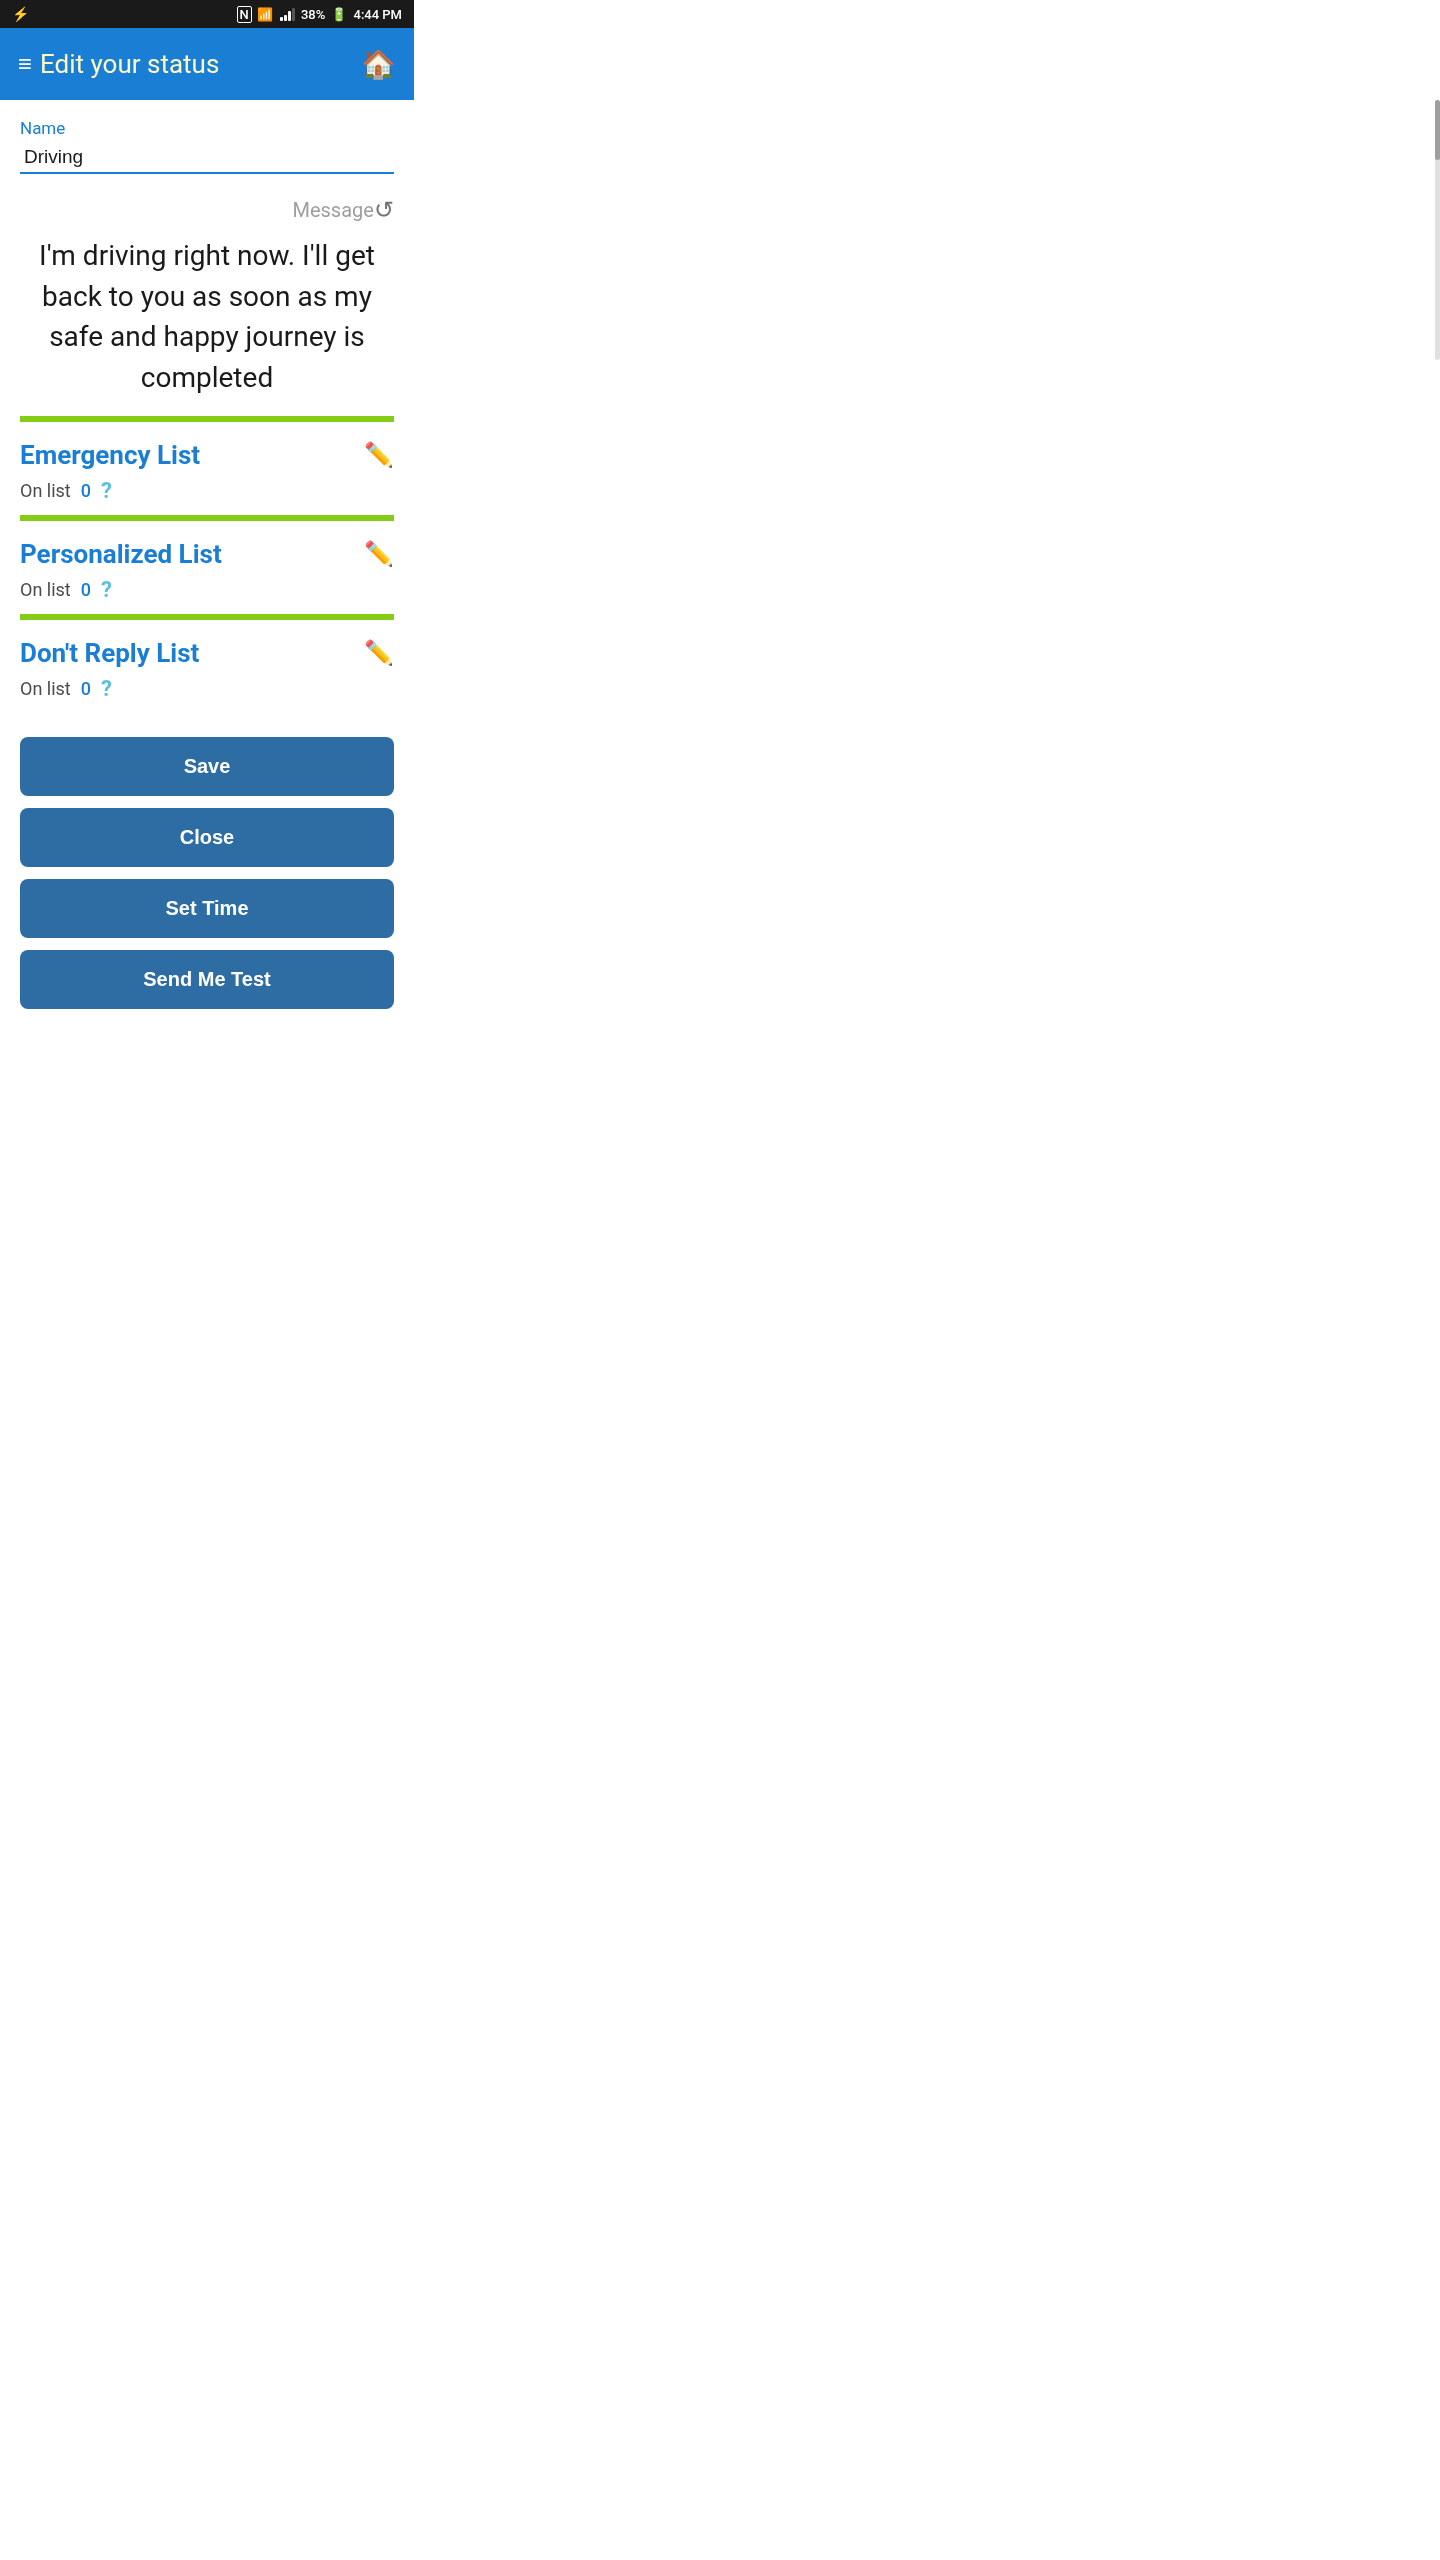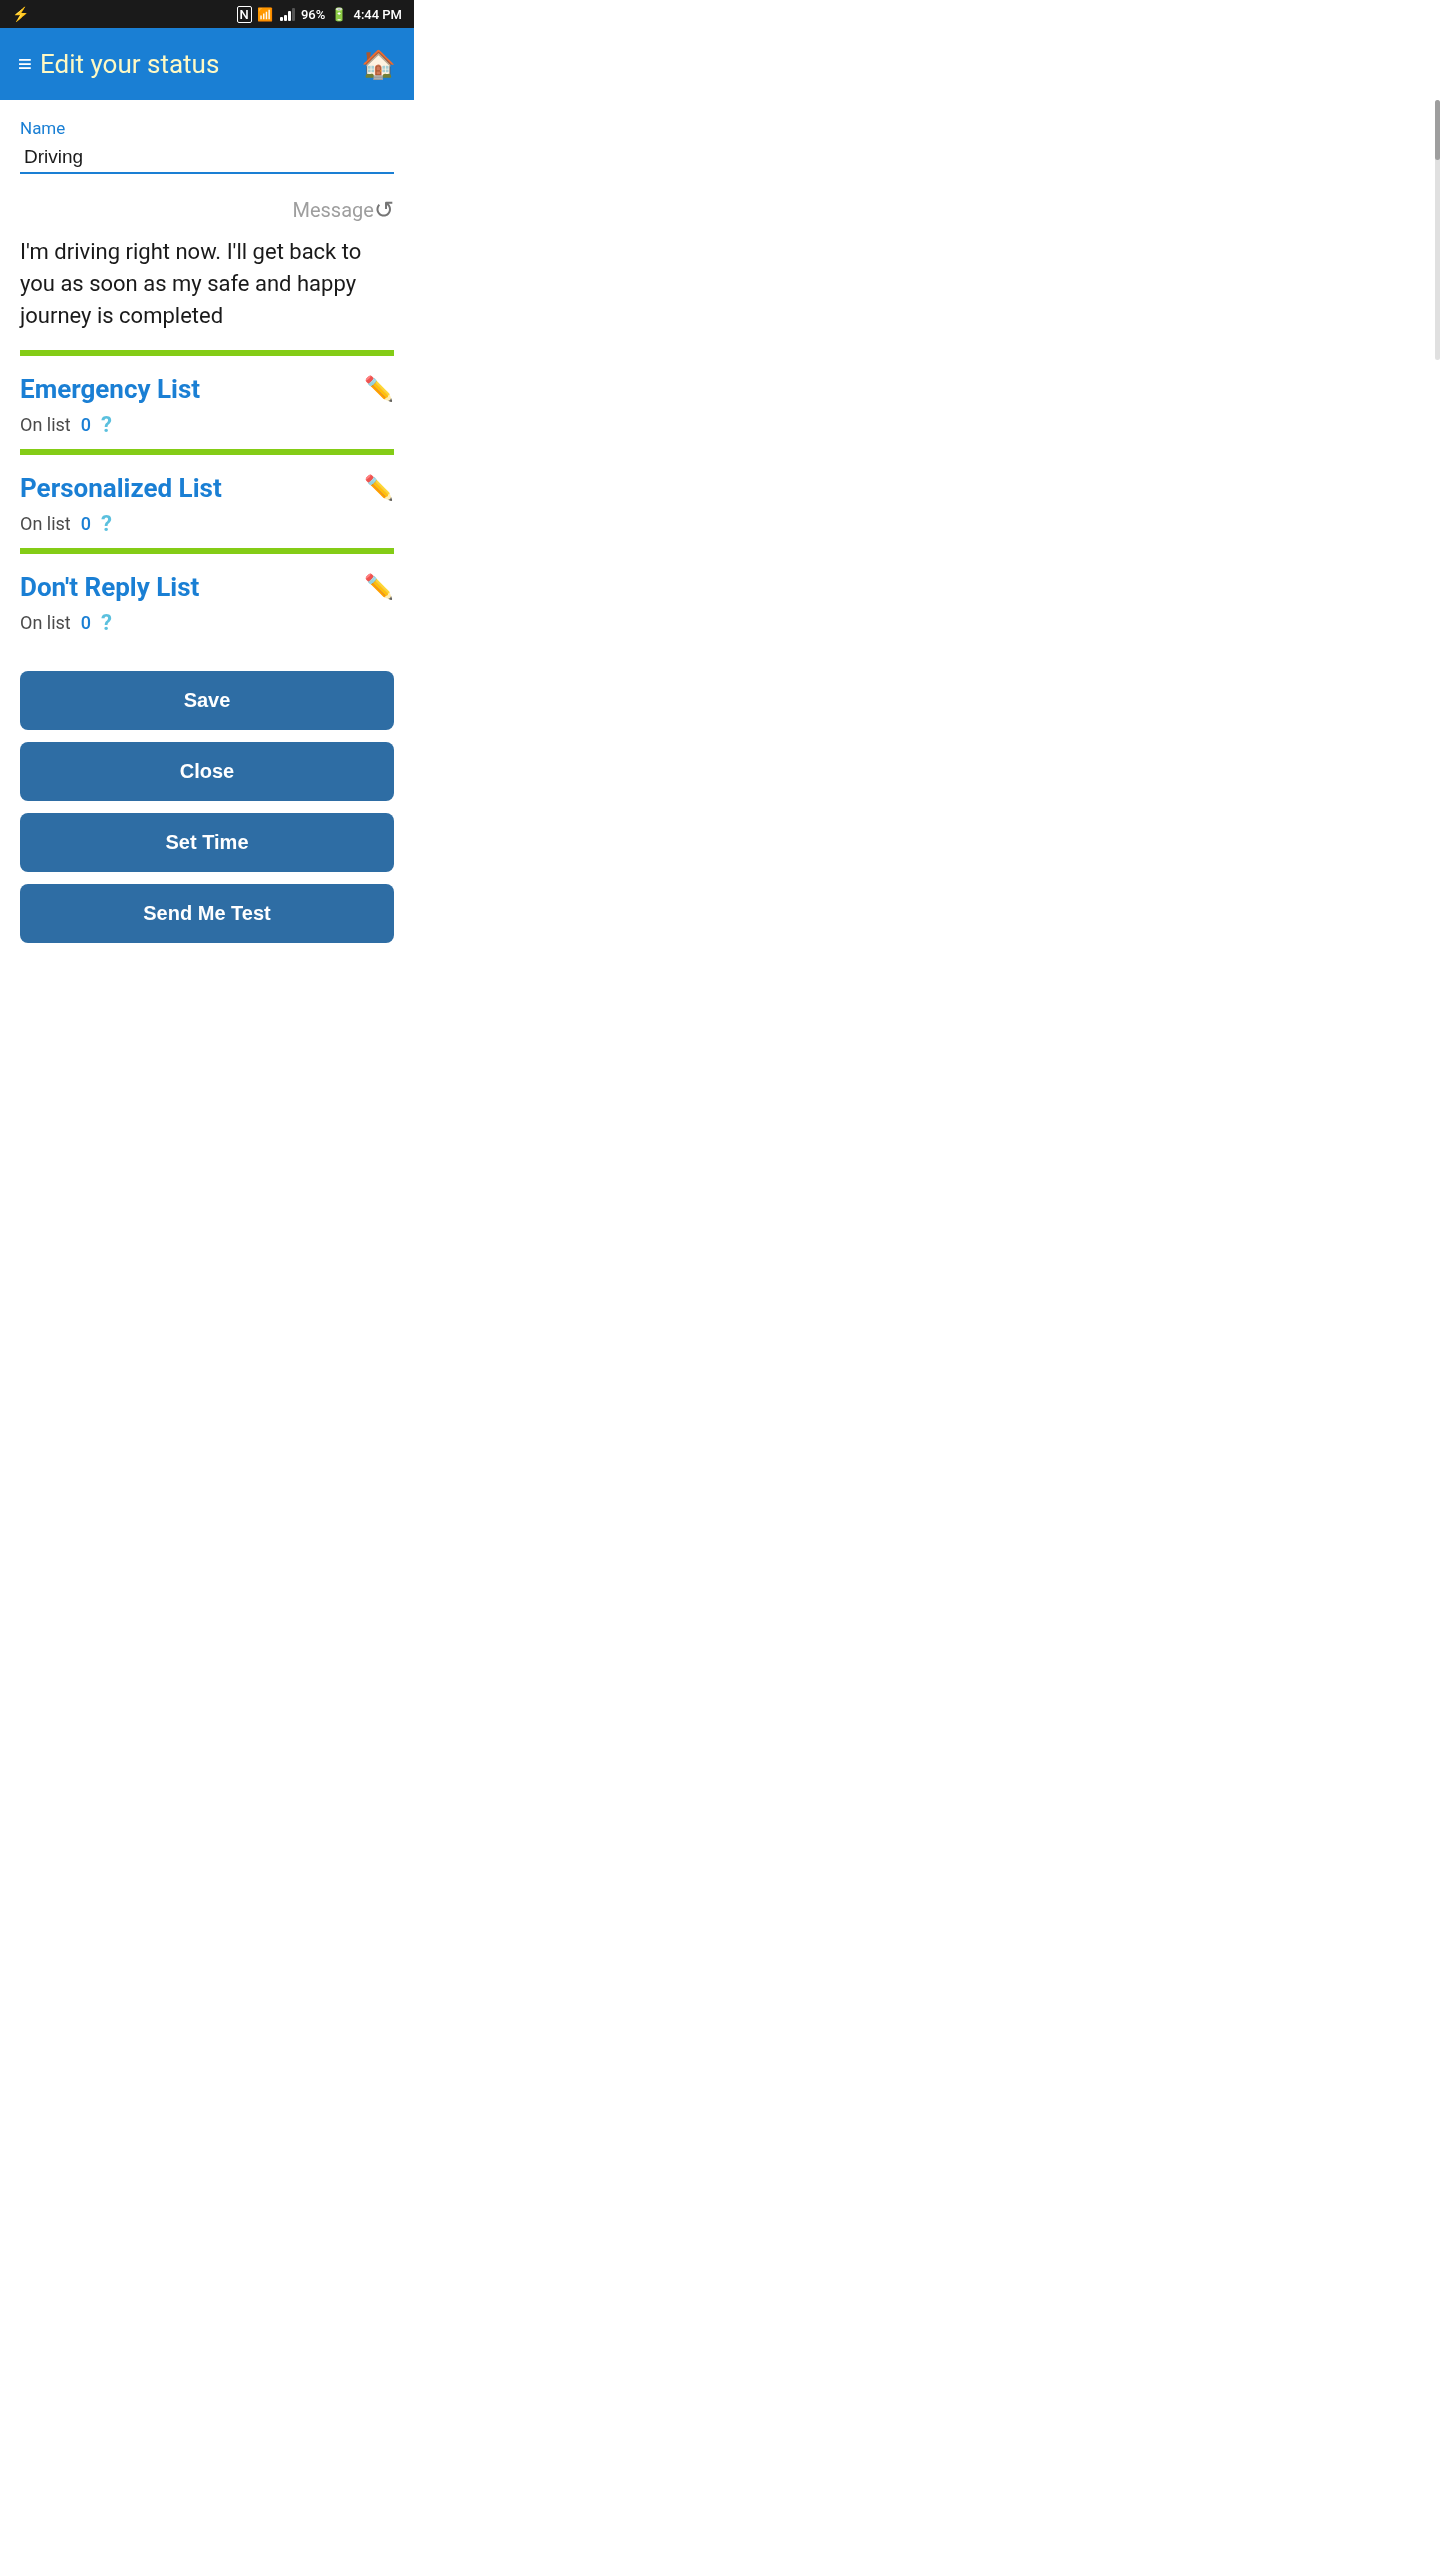--- a/index.html
+++ b/index.html
@@ -121,24 +121,25 @@
       font-size: 20px;
     }
 
     .refresh-icon {
       color: #757575;
       font-size: 24px;
       cursor: pointer;
     }
 
     .message-text {
-      font-size: 22px;
+      font-size: 28px;
       color: #1a1a1a;
       line-height: 1.45;
       margin-bottom: 18px;
+      text-align: center;
     }
 
     
     .list-section {
       border-top: 6px solid #84cc16;
       padding: 18px 0 12px 0;
     }
 
     .list-section:first-of-type {
       border-top: none;
@@ -250,21 +251,21 @@
   </div>
   <div class="status-bar-right">
     <span style="font-size:13px; border:1px solid #fff; padding:0 2px; border-radius:2px;">N</span>
     <span>📶</span>
     <div class="signal-bars">
       <span></span>
         <span></span>
         <span></span>
         <span></span>
     </div>
-    <span>96%</span>
+    <span>38%</span>
     <span>🔋</span>
     <span>4:44 PM</span>
   </div>
 </div>
 
 <div class="app-header">
   <span class="header-menu-icon">≡</span>
   <span class="header-title">Edit your status</span>
   <span class="header-home-icon">🏠</span>
 </div>

